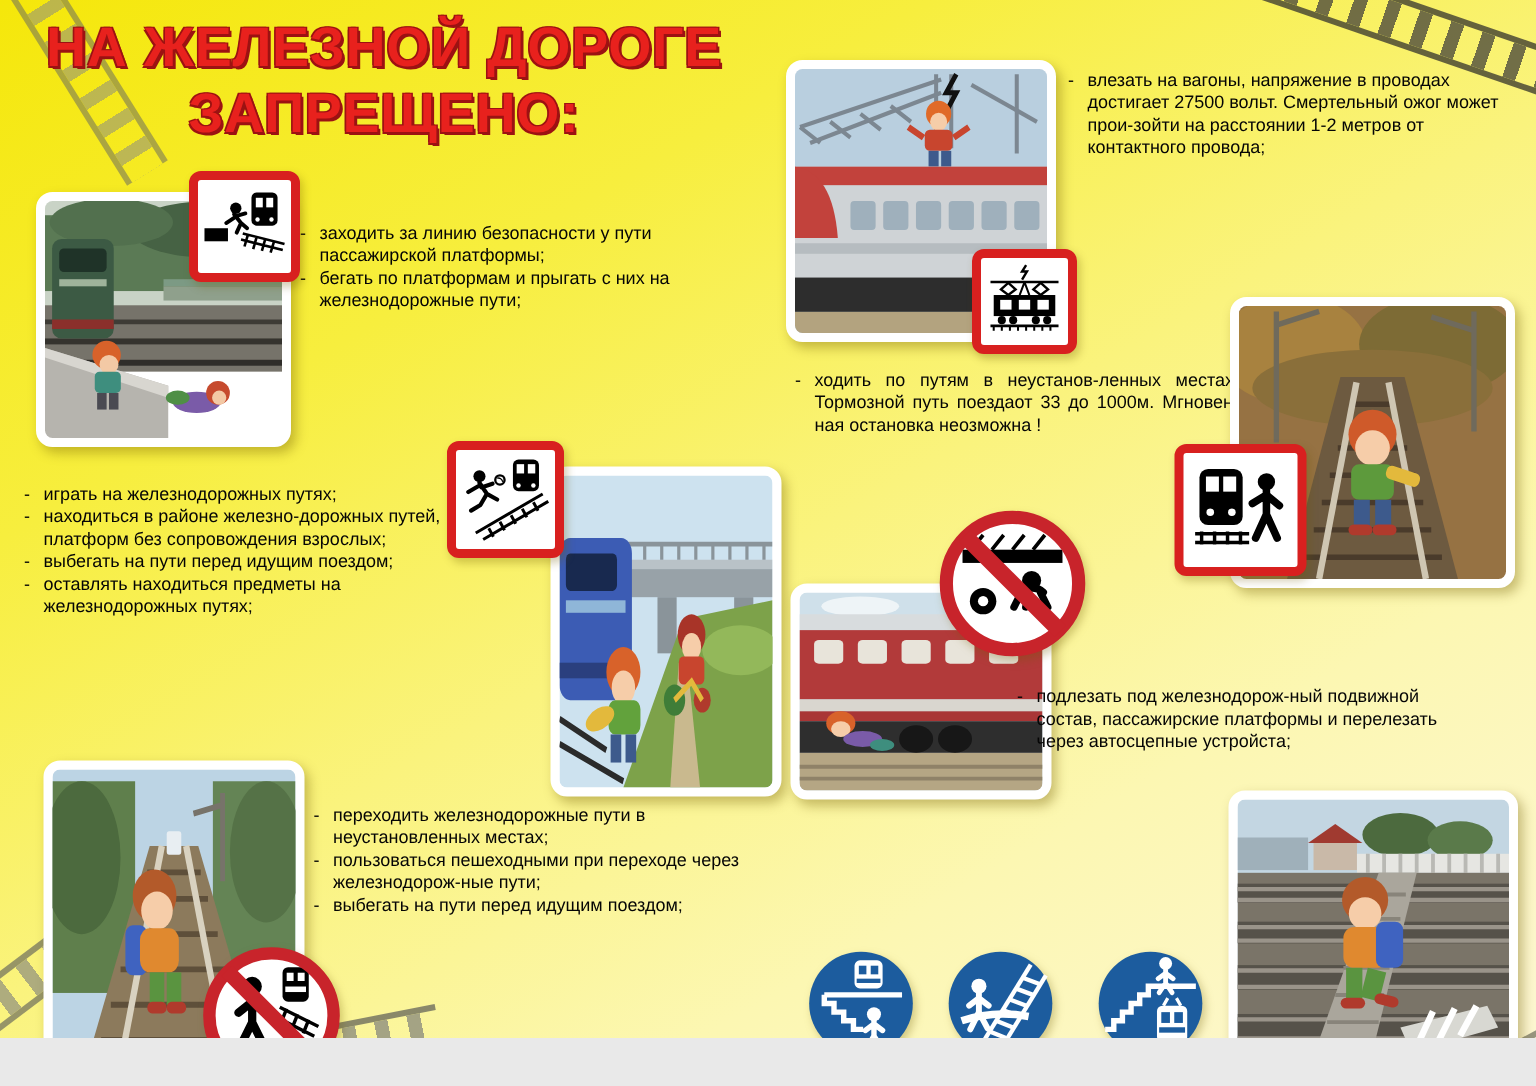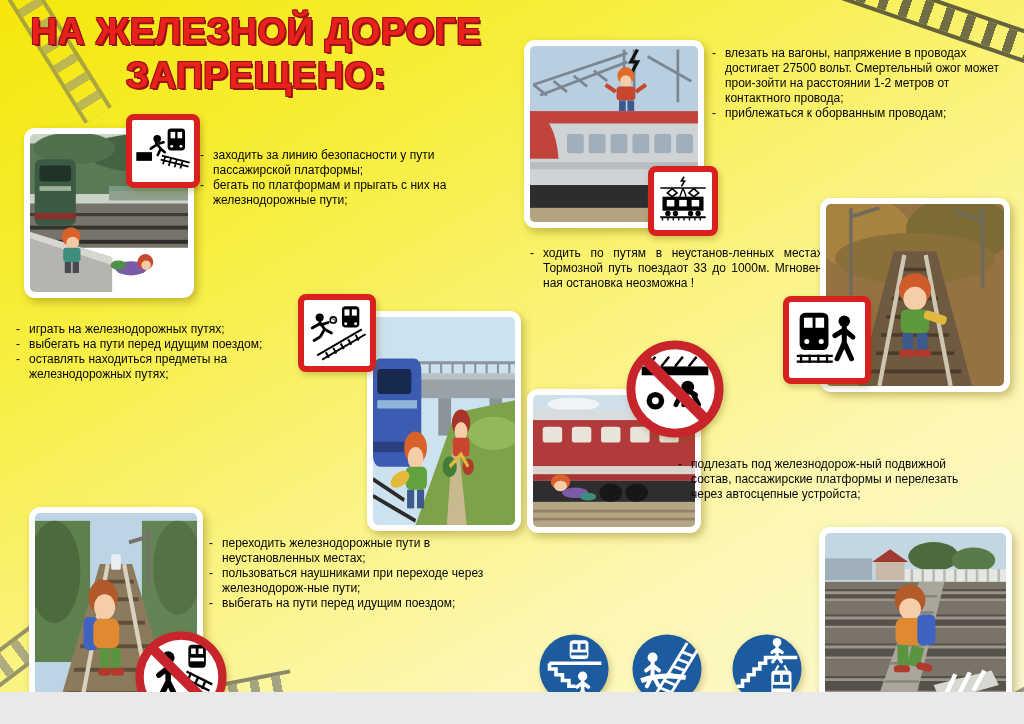--- a/index.html
+++ b/index.html
@@ -158,21 +158,20 @@
           <circle cx="64" cy="73" r="5"></circle>
           <circle cx="78" cy="73" r="5"></circle>
         </g>
       <path d="M8,80 H92" stroke="#000" stroke-width="3.5"></path>
       <path d="M12,80 v6 M22,80 v6 M32,80 v6 M42,80 v6 M52,80 v6 M62,80 v6 M72,80 v6 M82,80 v6" stroke="#000" stroke-width="2.5"></path>
     </svg>
   </div>
 
   <div class="rules" style="left:712px;top:46px;width:300px;">
     <div class="rule">влезать на вагоны, напряжение в проводах достигает 27500 вольт. Смертельный ожог может прои-зойти на расстоянии 1-2 метров от контактного провода;</div>
-    <div class="rule">приблежаться к оборванным проводам;</div>
   </div>
 
   <div class="rules" style="left:530px;top:246px;width:296px;text-align:justify;">
     <div class="rule">ходить по путям в неустанов-ленных местах. Тормозной путь поездаот 33 до 1000м. Мгновен-ная остановка неозможна !</div>
   </div>
 
   <div class="photo" style="left:820px;top:198px;width:190px;height:194px;">
     <svg viewBox="0 0 100 100" preserveAspectRatio="none">
       <rect width="100" height="100" fill="#967243"></rect>
       <ellipse cx="20" cy="16" rx="28" ry="20" fill="#a8823f"></ellipse>
@@ -207,20 +206,21 @@
       <g stroke="#000" stroke-width="3.2">
           <path d="M8,72 h50 M8,80 h50 M14,70 v12 M26,70 v12 M38,70 v12 M50,70 v12"></path>
         </g>
       <circle cx="74" cy="24" r="8" fill="#000"></circle>
       <path d="M74,32 L74,54 M74,36 L61,44 M74,36 L86,46 M74,54 L64,76 M74,54 L84,76" stroke="#000" stroke-width="7" stroke-linecap="round" fill="none"></path>
     </svg>
   </div>
 
   <div class="rules" style="left:16px;top:322px;width:300px;">
     <div class="rule">играть на железнодорожных путях;</div>
+    <div class="rule">находиться в районе железно-дорожных путей, платформ без сопровождения взрослых;</div>
     <div class="rule">выбегать на пути перед идущим поездом;</div>
     <div class="rule">оставлять находиться предметы на железнодорожных путях;</div>
   </div>
 
   <div class="sq-sign" style="left:298px;top:294px;width:78px;height:78px;">
     <svg viewBox="0 0 100 100">
       <circle cx="22" cy="25" r="6.5" fill="#000"></circle>
       <path d="M22,32 L30,44 L23,56 L13,62 M30,44 L41,50 M22,35 L10,42 M24,37 L36,33" stroke="#000" stroke-width="4.5" fill="none" stroke-linecap="round"></path>
       <circle cx="44" cy="29" r="5" fill="#fff" stroke="#000" stroke-width="2.5"></circle>
       <path d="M41,27 a5,5 0 0 1 6,4" stroke="#000" stroke-width="1.4" fill="none"></path>
@@ -357,21 +357,21 @@
       </g>
       <circle cx="36" cy="29" r="7" fill="#000"></circle>
       <path d="M36,36 L36,55 M36,40 L26,48 M36,40 L46,49 M36,55 L27,73 M36,55 L45,73" stroke="#000" stroke-width="6" stroke-linecap="round" fill="none"></path>
       <circle cx="50" cy="50" r="45" fill="none" stroke="#c8242b" stroke-width="9"></circle>
       <rect x="44.5" y="4" width="11" height="92" fill="#c8242b" transform="rotate(-45 50 50)"></rect>
     </svg>
   </div>
 
   <div class="rules" style="left:209px;top:536px;width:306px;">
     <div class="rule">переходить железнодорожные пути в неустановленных местах;</div>
-    <div class="rule">пользоваться наушниками при переходе через железнодорож-ные пути;</div>
+    <div class="rule">пользоваться пешеходными при переходе через железнодорож-ные пути;</div>
     <div class="rule">выбегать на пути перед идущим поездом;</div>
   </div>
 
 
   <div class="bl-sign" style="left:538px;top:633px;width:72px;height:72px;">
     <svg viewBox="0 0 100 100">
       <circle cx="50" cy="50" r="48" fill="#1c5c9e"></circle>
       <rect x="44" y="10" width="26" height="26" rx="5" fill="#fff"></rect>
       <rect x="48" y="15" width="7" height="8" fill="#1c5c9e"></rect>
         <rect x="59" y="15" width="7" height="8" fill="#1c5c9e"></rect>

